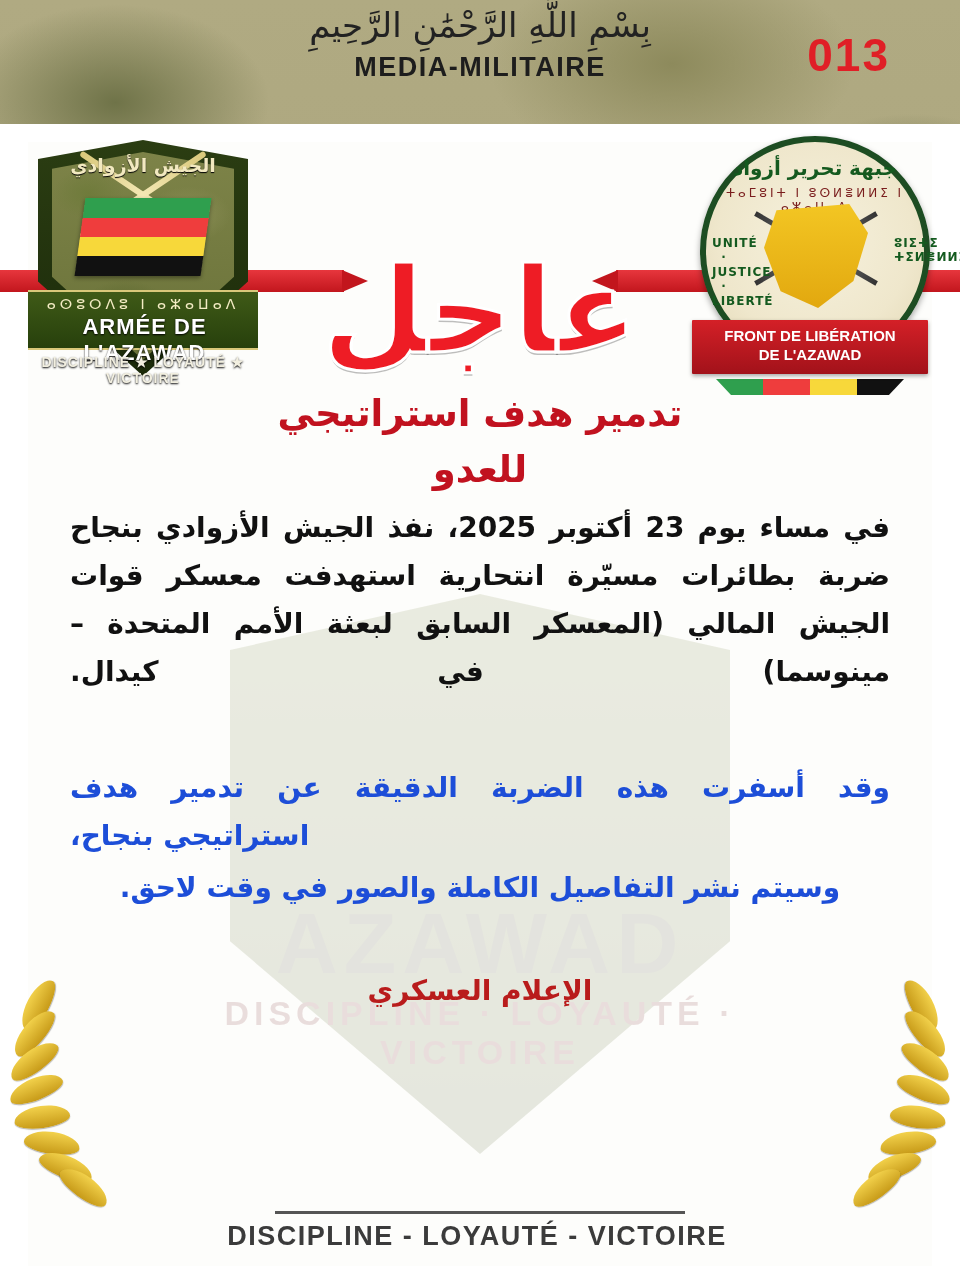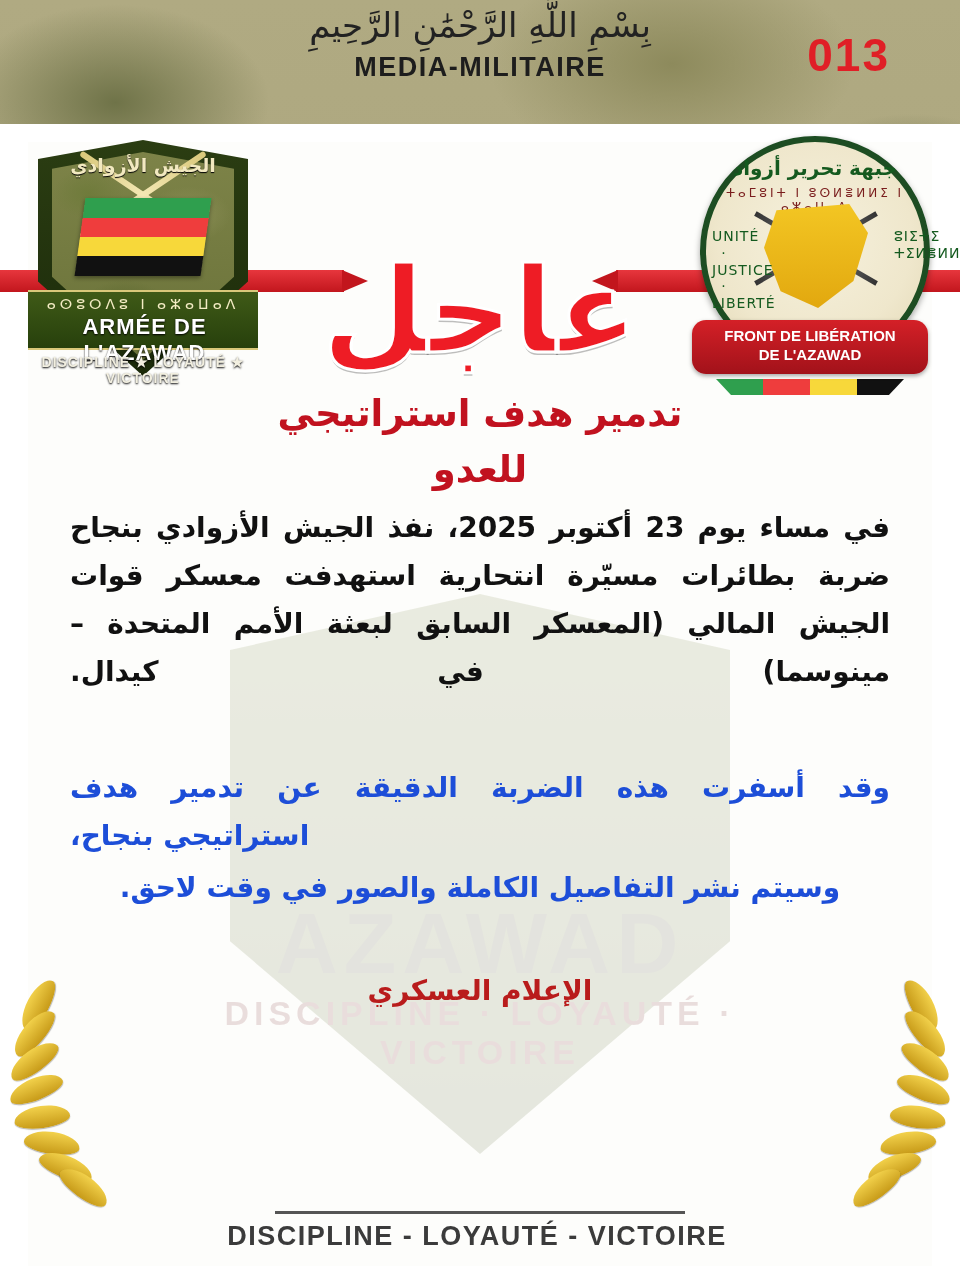--- a/index.html
+++ b/index.html
@@ -291,37 +291,37 @@
   .fla-sword {
     position: absolute;
     left: 40px; top: 104px;
     width: 140px; height: 5px;
     background: linear-gradient(90deg,#333,#888,#333);
   }
   .fla-sword.s1 { transform: rotate(30deg); }
   .fla-sword.s2 { transform: rotate(-30deg); }
   .fla-side-text {
     position: absolute;
-    top: 86px;
-    font-size: 14px;
-    font-weight: normal;
+    top: 94px;
+    font-size: 12px;
+    font-weight: bold;
     color: #145a1f;
     letter-spacing: 1px;
     width: 24px;
     text-align: center;
     line-height: 1.2;
   }
   .fla-side-text.l { left: 6px; }
   .fla-side-text.r { right: 6px; }
   .fla-ribbon {
     position: absolute;
     left: 2px; top: 184px;
     width: 236px; height: 54px;
     background: linear-gradient(180deg,#d42027 0%, #a2121a 100%);
-    border-radius: 14px;
+    border-radius: 1px;
     box-shadow: 0 2px 4px rgba(0,0,0,.35);
   }
   .fla-ribbon span {
     display: block;
     text-align: center;
     font-family: "Liberation Sans", sans-serif;
     font-weight: bold;
     font-size: 15px;
     color: #fff;
     line-height: 1.25;

